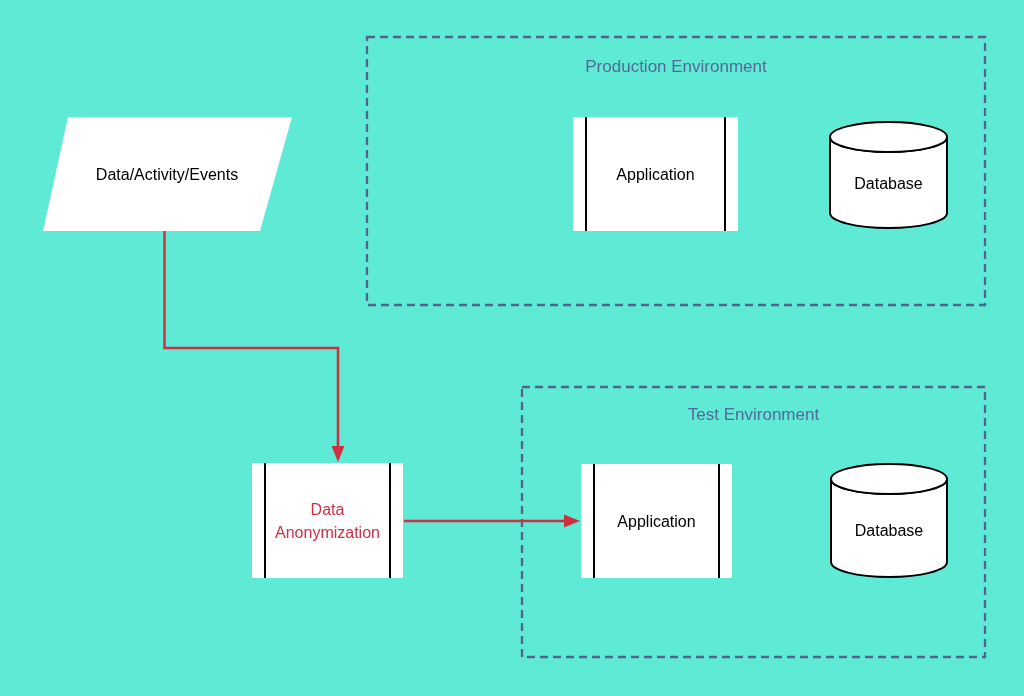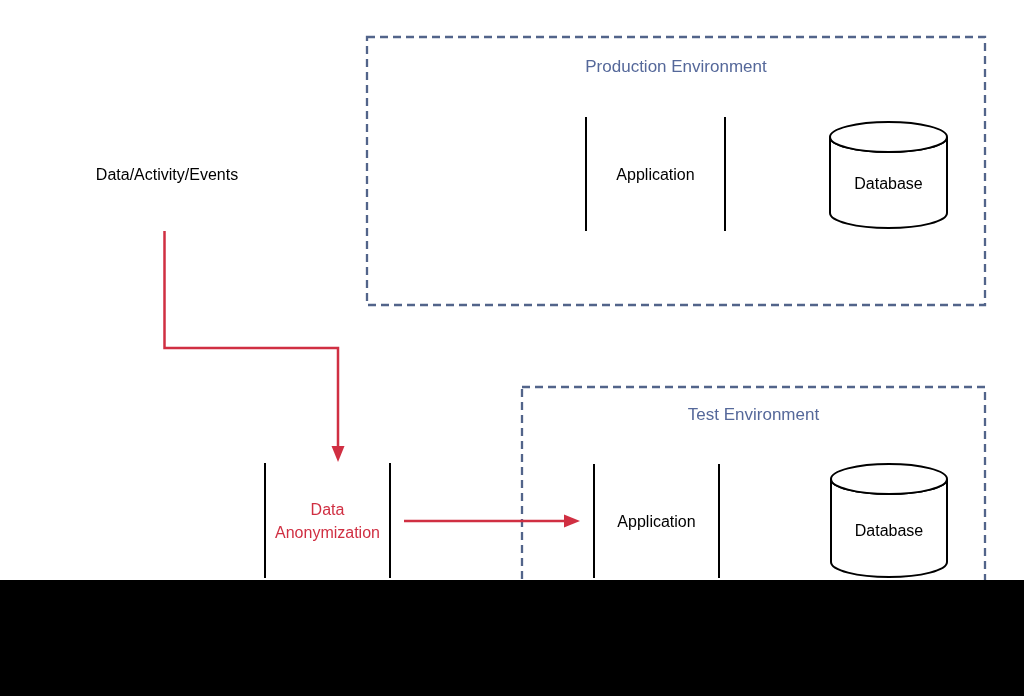--- a/index.html
+++ b/index.html
@@ -3,22 +3,22 @@
 <meta charset="utf-8">
 <style>
   html, body {
     margin: 0;
     padding: 0;
     background: #000000;
   }
   .stage {
     position: relative;
     width: 1024px;
-    height: 580px;
-    background: #ffffff;
+    height: 696px;
+    background: #5eead4;
     overflow: hidden;
   }
   svg text {
     font-family: "Liberation Sans", sans-serif;
   }
   .node-label {
     font-size: 16px;
     fill: #000000;
     text-anchor: middle;
   }

